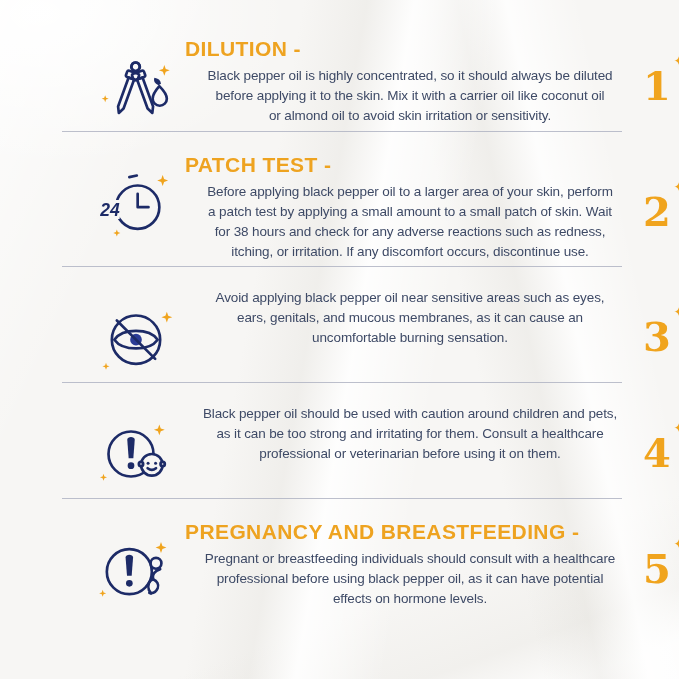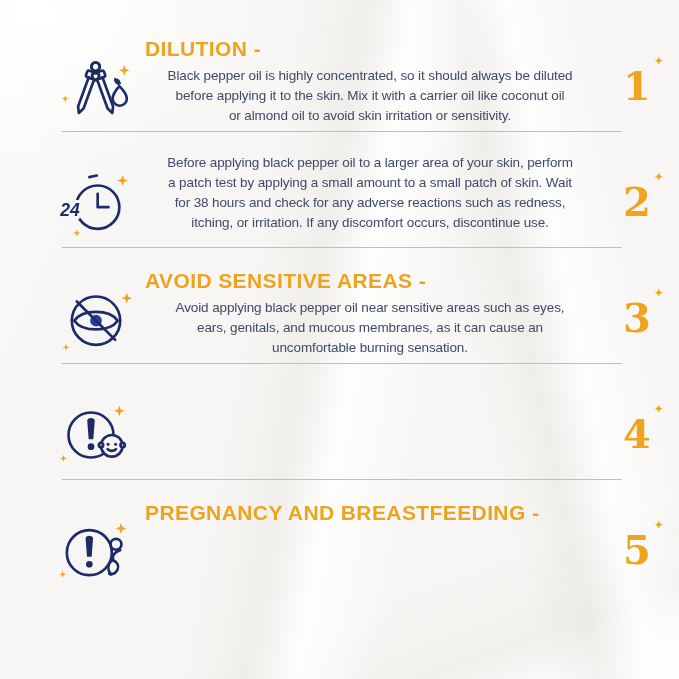--- a/index.html
+++ b/index.html
@@ -10,21 +10,21 @@
       radial-gradient(ellipse 420px 260px at 6% 2%, rgba(255,255,255,.95), rgba(255,255,255,0) 60%),
       linear-gradient(115deg, rgba(255,255,255,.75) 0%, rgba(255,255,255,0) 22%),
       linear-gradient(100deg, rgba(255,255,255,0) 38%, rgba(221,219,213,.28) 46%, rgba(255,255,255,.85) 52%, rgba(255,255,255,0) 63%),
       linear-gradient(78deg, rgba(255,255,255,0) 66%, rgba(222,220,214,.30) 73%, rgba(255,255,255,.8) 79%, rgba(255,255,255,0) 88%),
       linear-gradient(160deg, rgba(255,255,255,0) 80%, rgba(224,222,216,.25) 90%, rgba(255,255,255,.7) 96%),
       #F7F6F4;
   }
   .page{width:679px;height:518px;position:relative;}
   .row{display:flex;align-items:flex-start;padding:21px 0 2px 56px;}
   .row.first{padding-top:37px;}
-  .icon-col{flex:none;width:89px;position:relative;}
+  .icon-col{flex:none;width:89px;position:relative;margin-left:40px;}
   .icon-col svg{display:block;margin-top:10px;}
   .content{flex:none;width:450px;}
   .title{
     margin:0 0 5px 0;font-size:21px;font-weight:bold;letter-spacing:.4px;
     color:#EEA320;line-height:1.15;text-transform:uppercase;
   }
   .body{
     margin:0;font-size:13.5px;letter-spacing:-0.12px;color:#3E4A66;
     line-height:20px;white-space:pre;text-align:center;
   }
@@ -87,20 +87,21 @@
       <svg width="80" height="80" viewBox="0 0 96 96">
         <circle class="ln" cx="50" cy="53" r="26"></circle>
         <path class="ln" d="M50,53 L50,37 M50,53 L63,53"></path>
         <path class="ln" d="M40,17 L49,15"></path>
         <text x="5" y="63" font-size="21" font-weight="bold" font-style="italic" font-family="'Liberation Sans',sans-serif" fill="#1D2B67" stroke="#F7F6F4" stroke-width="7" paint-order="stroke">24</text>
         <path class="star" transform="translate(80,21)" d="M0,-6.5 L1.7,-1.7 L6.5,0 L1.7,1.7 L0,6.5 L-1.7,1.7 L-6.5,0 L-1.7,-1.7 Z"></path>
         <path class="star" transform="translate(25,84) scale(0.65)" d="M0,-6.5 L1.7,-1.7 L6.5,0 L1.7,1.7 L0,6.5 L-1.7,1.7 L-6.5,0 L-1.7,-1.7 Z"></path>
       </svg>
     </div>
     <div class="content">
+      <h2 class="title">PATCH TEST -</h2>
       <p class="body">Before applying black pepper oil to a larger area of your skin, perform
 a patch test by applying a small amount to a small patch of skin. Wait
 for 38 hours and check for any adverse reactions such as redness,
 itching, or irritation. If any discomfort occurs, discontinue use.</p>
     </div>
     <div class="num-col">
       <div class="num-wrap">
         <span class="num">2</span>
         <span class="num-sparkle">✦</span>
       </div>
@@ -113,21 +114,20 @@
       <svg width="80" height="80" viewBox="0 0 96 96">
         <circle class="ln" cx="48" cy="50" r="29"></circle>
         <path class="ln" d="M22,50 C32,36 64,36 74,50 C64,64 32,64 22,50 Z"></path>
         <circle cx="48" cy="50" r="7" fill="#2B3C96" stroke="none"></circle>
         <path class="ln" d="M25,27 L71,73"></path>
         <path class="star" transform="translate(85,23)" d="M0,-6.5 L1.7,-1.7 L6.5,0 L1.7,1.7 L0,6.5 L-1.7,1.7 L-6.5,0 L-1.7,-1.7 Z"></path>
         <path class="star" transform="translate(12,82) scale(0.65)" d="M0,-6.5 L1.7,-1.7 L6.5,0 L1.7,1.7 L0,6.5 L-1.7,1.7 L-6.5,0 L-1.7,-1.7 Z"></path>
       </svg>
     </div>
     <div class="content">
-      <h2 class="title">AVOID SENSITIVE AREAS -</h2>
       <p class="body">Avoid applying black pepper oil near sensitive areas such as eyes,
 ears, genitals, and mucous membranes, as it can cause an
 uncomfortable burning sensation.</p>
     </div>
     <div class="num-col">
       <div class="num-wrap">
         <span class="num">3</span>
         <span class="num-sparkle">✦</span>
       </div>
     </div>
@@ -144,20 +144,23 @@
         <circle class="ln bgfill" cx="54" cy="60" r="2.6"></circle>
         <circle class="ln bgfill" cx="80" cy="60" r="2.6"></circle>
         <circle class="fl" cx="62.5" cy="59" r="1.8"></circle>
         <circle class="fl" cx="71.5" cy="59" r="1.8"></circle>
         <path class="ln" d="M62,65 Q67,69 72,65" stroke-width="2.4"></path>
         <path class="star" transform="translate(76,19)" d="M0,-6.5 L1.7,-1.7 L6.5,0 L1.7,1.7 L0,6.5 L-1.7,1.7 L-6.5,0 L-1.7,-1.7 Z"></path>
         <path class="star" transform="translate(9,76) scale(0.65)" d="M0,-6.5 L1.7,-1.7 L6.5,0 L1.7,1.7 L0,6.5 L-1.7,1.7 L-6.5,0 L-1.7,-1.7 Z"></path>
       </svg>
     </div>
     <div class="content">
+      <p class="body">Black pepper oil should be used with caution around children and pets,
+as it can be too strong and irritating for them. Consult a healthcare
+professional or veterinarian before using it on them.</p>
     </div>
     <div class="num-col">
       <div class="num-wrap">
         <span class="num">4</span>
         <span class="num-sparkle">✦</span>
       </div>
     </div>
   </section>
   <div class="divider"></div>
 
@@ -171,20 +174,23 @@
           <circle class="ln bgfill" cx="72" cy="40" r="6.5" stroke-width="2.6"></circle>
           <path class="ln" stroke-width="2.6" d="M77,47 C70,49 67,54 68.5,59 C73,61 76,65 74,70 C72,74.5 68,76.5 64,75.5"></path>
           <path class="ln" stroke-width="2.6" d="M68.5,59 C63.5,60.5 61.5,66 63.5,72 L66,76"></path>
         </g>
         <path class="star" transform="translate(78,21)" d="M0,-6.5 L1.7,-1.7 L6.5,0 L1.7,1.7 L0,6.5 L-1.7,1.7 L-6.5,0 L-1.7,-1.7 Z"></path>
         <path class="star" transform="translate(8,76) scale(0.65)" d="M0,-6.5 L1.7,-1.7 L6.5,0 L1.7,1.7 L0,6.5 L-1.7,1.7 L-6.5,0 L-1.7,-1.7 Z"></path>
       </svg>
     </div>
     <div class="content">
       <h2 class="title">PREGNANCY AND BREASTFEEDING -</h2>
+      <p class="body">Pregnant or breastfeeding individuals should consult with a healthcare
+professional before using black pepper oil, as it can have potential
+effects on hormone levels.</p>
     </div>
     <div class="num-col">
       <div class="num-wrap">
         <span class="num">5</span>
         <span class="num-sparkle">✦</span>
       </div>
     </div>
   </section>
 
 </div>

